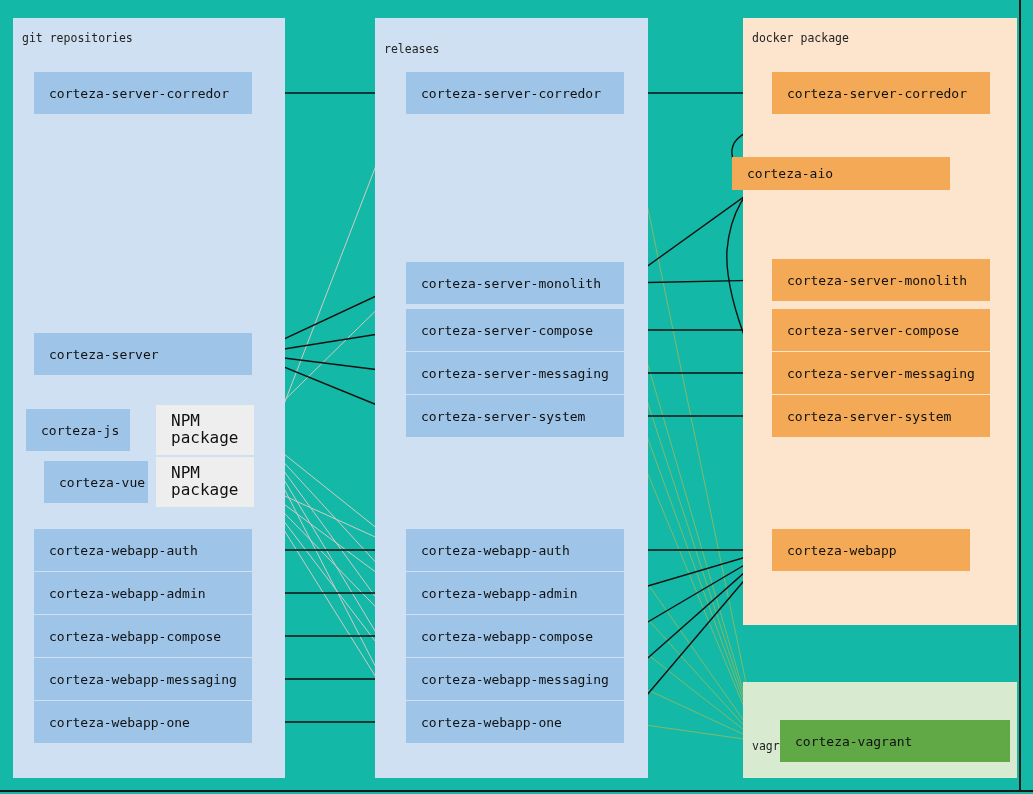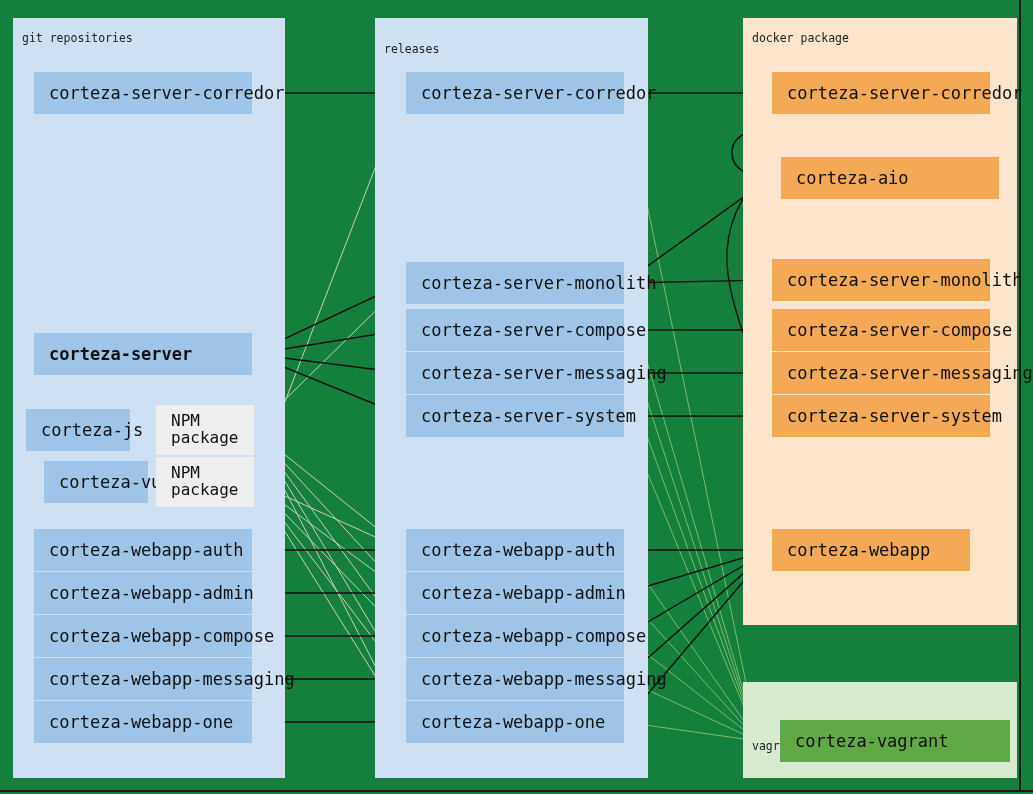--- a/index.html
+++ b/index.html
@@ -1,28 +1,28 @@
 <!DOCTYPE html>
 <html><head>
 <meta charset="utf-8">
 <style>
   html,body{margin:0;padding:0;background:#ffffff;}
   body{font-family:"DejaVu Sans Mono","Liberation Mono",monospace;}
   #stage{position:relative;width:1033px;height:794px;background:#ffffff;overflow:hidden;}
   #edges{position:absolute;left:0;top:0;width:1033px;height:794px;pointer-events:none;}
   .panel{position:absolute;}
   .panel-title{position:absolute;font-size:11.5px;color:#222;letter-spacing:0px;white-space:nowrap;}
-  .node{position:absolute;display:flex;align-items:center;box-sizing:border-box;padding-left:15px;font-size:17px;color:#111;white-space:nowrap;}
+  .node{position:absolute;display:flex;align-items:center;box-sizing:border-box;padding-left:15px;font-size:13px;color:#111;white-space:nowrap;}
   .node.two-line{display:block;padding-top:7px;line-height:17px;font-size:16px;}
   .frame-line{position:absolute;background:#1a1a1a;}
 </style>
 </head>
 <body>
 
-<div id="stage" style="width: 1033px; height: 794px; background: #15803d;">
+<div id="stage" style="width: 1033px; height: 794px; background: #14b8a6;">
   <svg id="edges" viewBox="0 0 1033 794">
       <defs>
         <marker id="ah-black" markerWidth="9" markerHeight="7" refX="8.5" refY="3.5" orient="auto" markerUnits="userSpaceOnUse">
           <path d="M0,0 L9,3.5 L0,7 z" fill="#111111"></path>
         </marker>
         <marker id="ah-gray" markerWidth="9" markerHeight="7" refX="8.5" refY="3.5" orient="auto" markerUnits="userSpaceOnUse">
           <path d="M0,0 L9,3.5 L0,7 z" fill="#cfcac4"></path>
         </marker>
         <marker id="ah-green" markerWidth="9" markerHeight="7" refX="8.5" refY="3.5" orient="auto" markerUnits="userSpaceOnUse">
           <path d="M0,0 L9,3.5 L0,7 z" fill="#7fba6b"></path>
@@ -75,21 +75,21 @@
       <path d="M624,636 L770,550" stroke="#111111" stroke-width="1.4" fill="none" marker-end="url(#ah-black)"></path>
       <path d="M624,679 L770,550" stroke="#111111" stroke-width="1.4" fill="none" marker-end="url(#ah-black)"></path>
       <path d="M624,722 L770,550" stroke="#111111" stroke-width="1.4" fill="none" marker-end="url(#ah-black)"></path>
     </svg>
   <div id="panels">
       <div class="panel" style="left: 13px; top: 18px; width: 272px; height: 760px; background: rgb(207, 224, 242);"></div>
       <div class="panel-title" style="left: 22px; top: 31px;">git repositories</div>
       <div class="node" style="left: 34px; top: 72px; width: 218px; height: 42px; background: rgb(158, 196, 232);">
         <span>corteza-server-corredor</span>
       </div>
-      <div class="node" style="left: 34px; top: 333px; width: 218px; height: 42px; background: rgb(158, 196, 232); font-weight: bold;">
+      <div class="node" style="left: 34px; top: 333px; width: 218px; height: 42px; background: rgb(158, 196, 232);">
         <span>corteza-server</span>
       </div>
       <div class="node" style="left: 26px; top: 409px; width: 104px; height: 42px; background: rgb(158, 196, 232);">
         <span>corteza-js</span>
       </div>
       <div class="node two-line" style="left: 156px; top: 405px; width: 98px; height: 50px; background: rgb(238, 238, 238);">
         <div>NPM</div>
         <div>package</div>
       </div>
       <div class="node" style="left: 34px; top: 461px; width: 104px; height: 42px; background: rgb(158, 196, 232); margin-left: 10px;">
@@ -144,21 +144,21 @@
         <span>corteza-webapp-messaging</span>
       </div>
       <div class="node" style="left: 406px; top: 701px; width: 218px; height: 42px; background: rgb(158, 196, 232);">
         <span>corteza-webapp-one</span>
       </div>
       <div class="panel" style="left: 743px; top: 18px; width: 274px; height: 607px; background: rgb(252, 228, 205);"></div>
       <div class="panel-title" style="left: 752px; top: 31px;">docker package</div>
       <div class="node" style="left: 772px; top: 72px; width: 218px; height: 42px; background: rgb(244, 169, 86);">
         <span>corteza-server-corredor</span>
       </div>
-      <div class="node" style="left: 781px; top: 157px; width: 218px; height: 42px; background: rgb(244, 169, 86);">
+      <div class="node" style="left: 732px; top: 157px; width: 218px; height: 33px; background: rgb(244, 169, 86);">
         <span>corteza-aio</span>
       </div>
       <div class="node" style="left: 772px; top: 259px; width: 218px; height: 42px; background: rgb(244, 169, 86);">
         <span>corteza-server-monolith</span>
       </div>
       <div class="node" style="left: 772px; top: 309px; width: 218px; height: 42px; background: rgb(244, 169, 86);">
         <span>corteza-server-compose</span>
       </div>
       <div class="node" style="left: 772px; top: 352px; width: 218px; height: 42px; background: rgb(244, 169, 86);">
         <span>corteza-server-messaging</span>

